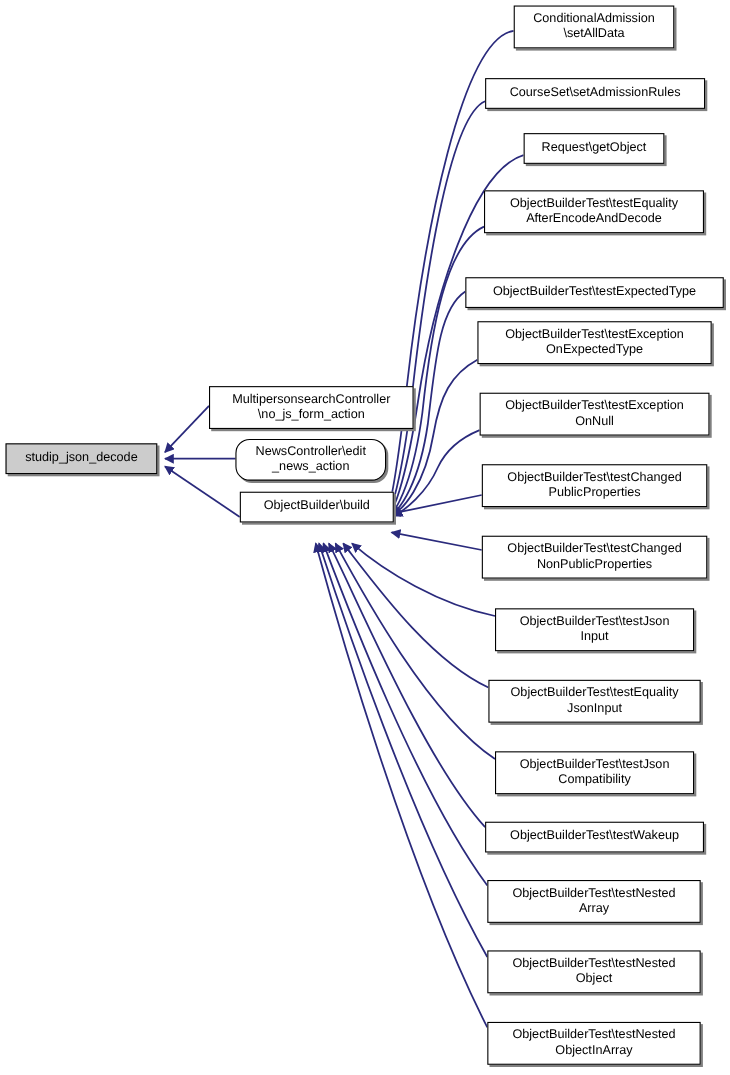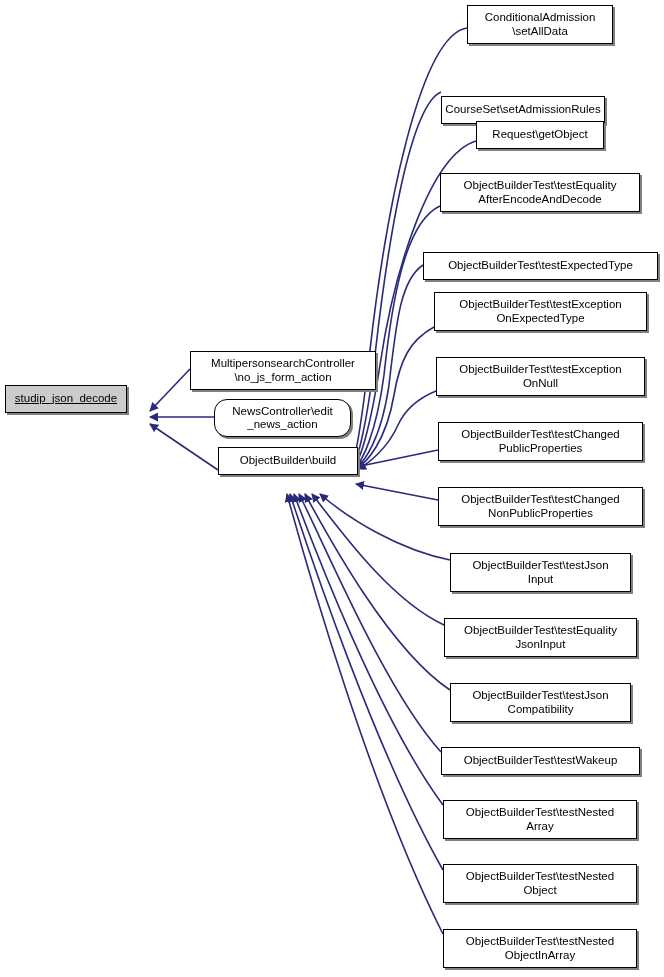--- a/index.html
+++ b/index.html
@@ -77,29 +77,29 @@
         <path d="M 450,560 C 400,550 350,520 320,494" stroke="#2a2a7c" fill="none" stroke-width="1.6" marker-end="url(#arrowhead)"></path>
         <path d="M 444,625 C 390,600 340,530 312,494" stroke="#2a2a7c" fill="none" stroke-width="1.6" marker-end="url(#arrowhead)"></path>
         <path d="M 450,690 C 390,650 330,540 305,494" stroke="#2a2a7c" fill="none" stroke-width="1.6" marker-end="url(#arrowhead)"></path>
         <path d="M 441,752 C 385,690 325,545 299,494" stroke="#2a2a7c" fill="none" stroke-width="1.6" marker-end="url(#arrowhead)"></path>
         <path d="M 443,805 C 380,720 315,550 294,494" stroke="#2a2a7c" fill="none" stroke-width="1.6" marker-end="url(#arrowhead)"></path>
         <path d="M 443,870 C 375,750 310,555 290,494" stroke="#2a2a7c" fill="none" stroke-width="1.6" marker-end="url(#arrowhead)"></path>
         <path d="M 443,934 C 370,790 305,560 287,494" stroke="#2a2a7c" fill="none" stroke-width="1.6" marker-end="url(#arrowhead)"></path>
       </g>
   </svg>
 
-<div class="node highlight" style="left: 5px; top: 385px; width: 122px; height: 28px; text-decoration: underline;"><span class="node-label">studip_json_decode</span></div>
+<div class="node highlight" style="left: 5px; top: 403px; width: 138px; height: 28px;"><span class="node-label">studip_json_decode</span></div>
     <div class="node" style="left: 190px; top: 331px; width: 186px; height: 39px; margin-top: 20px;"><span class="node-label">MultipersonsearchController
 \no_js_form_action</span></div>
     <div class="node" style="left: 214px; top: 399px; width: 137px; height: 38px; border-radius: 13px;"><span class="node-label">NewsController\edit
 _news_action</span></div>
     <div class="node" style="left: 218px; top: 447px; width: 140px; height: 28px;"><span class="node-label">ObjectBuilder\build</span></div>
     <div class="node" style="left: 467px; top: 5px; width: 146px; height: 39px;"><span class="node-label">ConditionalAdmission
 \setAllData</span></div>
-    <div class="node" style="left: 441px; top: 71px; width: 164px; height: 28px; margin-top: 25px;"><span class="node-label">CourseSet\setAdmissionRules</span></div>
+    <div class="node" style="left: 441px; top: 71px; width: 200px; height: 28px;"><span class="node-label">CourseSet\setAdmissionRules</span></div>
     <div class="node" style="left: 476px; top: 121px; width: 128px; height: 28px; align-items: center;"><span class="node-label">Request\getObject</span></div>
     <div class="node" style="left: 440px; top: 173px; width: 200px; height: 39px; justify-content: flex-end;"><span class="node-label">ObjectBuilderTest\testEquality
 AfterEncodeAndDecode</span></div>
     <div class="node" style="left: 423px; top: 240px; width: 235px; height: 28px; margin-top: 12px;"><span class="node-label">ObjectBuilderTest\testExpectedType</span></div>
     <div class="node" style="left: 434px; top: 292px; width: 213px; height: 39px;"><span class="node-label">ObjectBuilderTest\testException
 OnExpectedType</span></div>
     <div class="node" style="left: 436px; top: 357px; width: 209px; height: 39px;"><span class="node-label">ObjectBuilderTest\testException
 OnNull</span></div>
     <div class="node" style="left: 438px; top: 422px; width: 205px; height: 39px;"><span class="node-label">ObjectBuilderTest\testChanged
 PublicProperties</span></div>

